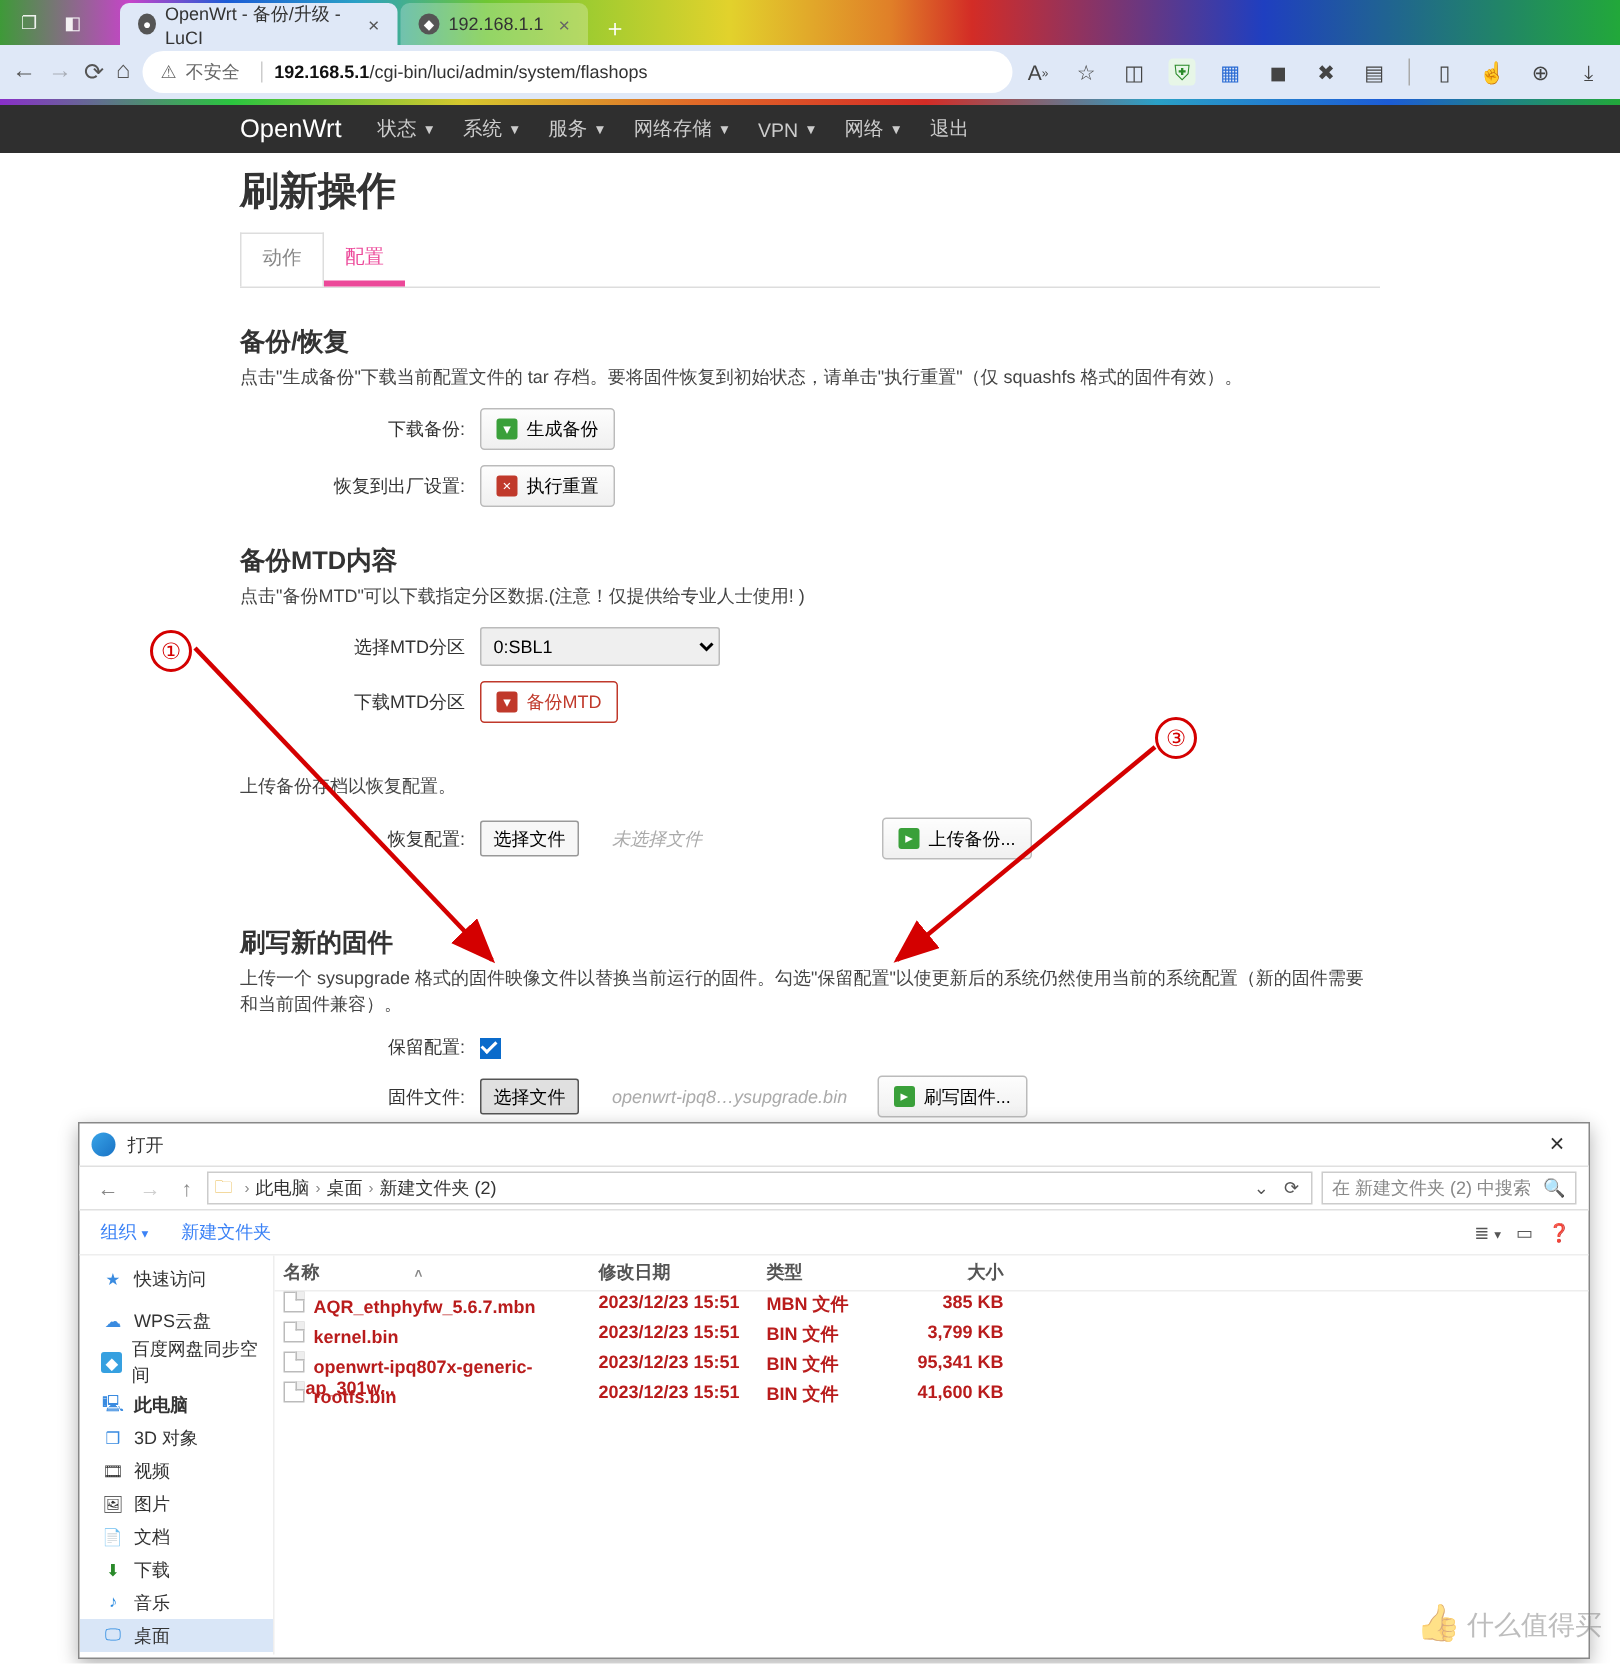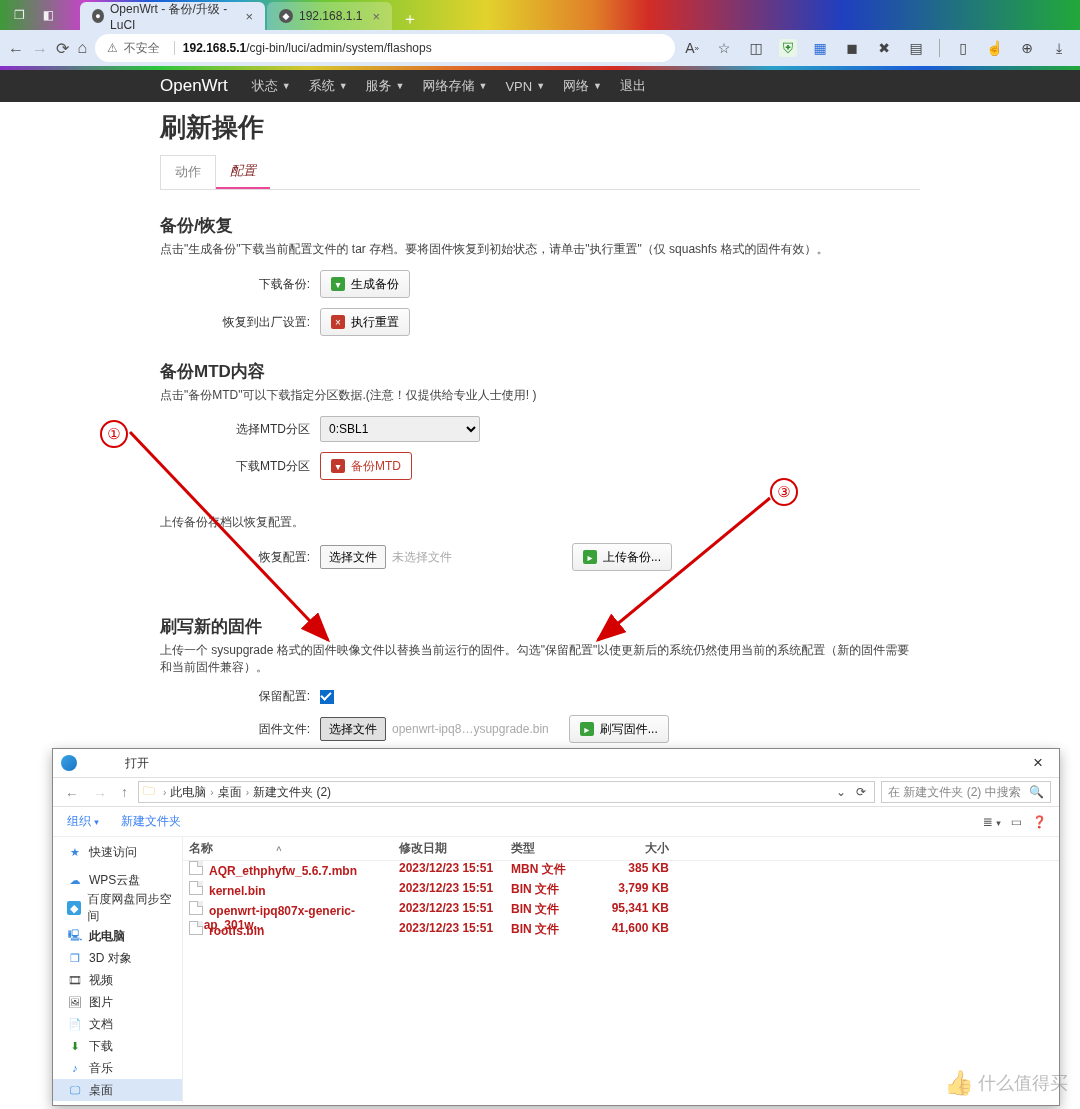--- a/index.html
+++ b/index.html
@@ -47,51 +47,51 @@
   .owrt-menu { height:32px; background:#2f2f2f; display:flex; align-items:center; padding:0 0 0 160px; font-size:13px;}
   .owrt-brand { color:#fff; font-size:17px; margin-right:24px;}
   .owrt-menu .mitem { color:#ccc; margin-right:18px; display:flex; align-items:center; cursor:pointer;}
   .owrt-menu .caret { font-size:9px; margin-left:4px;}
 
   .page { margin:0 160px; padding-top:8px;}
   h1.page-title{ font-size:26px; font-weight:700; margin:0 0 10px 0;}
   .tabs { display:flex; border-bottom:1px solid #ddd; }
   .tab2 { padding:7px 14px; font-size:13px; }
   .tab2.inactive{ border:1px solid #ddd; border-bottom:none; color:#888;}
-  .tab2.active{ color:#7f1d1d; border-bottom:2px solid #ec4899;font-style:italic; }
+  .tab2.active{ color:#ec4899; border-bottom:4px solid #ec4899; }
 
   h2.sec{ font-size:17px; font-weight:700; margin:24px 0 4px 0;}
   .sec-desc{ font-size:12px; color:#444; margin:0 0 12px 0;}
 
   .frow { display:flex; align-items:center; margin:10px 0;}
   .frow .lbl { width:160px; text-align:right; padding-right:10px; font-size:12px; color:#333;}
   .btn { display:inline-flex;align-items:center; height:28px; padding:0 10px; background:linear-gradient(#fdfdfd,#f0f0f0); border:1px solid #bbb; border-radius:3px; font-size:12px; cursor:pointer;}
   .btn .bicon{ width:14px;height:14px;border-radius:2px;margin-right:6px;display:flex;align-items:center;justify-content:center;color:#fff;font-size:10px;}
   .bicon.green{background:#3aa03a;}
   .bicon.red{background:#c0392b;}
   .btn.outline-red{ background:#fff;border-color:#c0392b;color:#c0392b;}
   .btn.outline-red .bicon{background:#c0392b;}
   select.sel{height:26px;width:160px;border:1px solid #bbb;border-radius:2px;font-size:12px;padding:0 4px;}
   .small-btn{height:24px;padding:0 8px;background:#f7f7f7;border:1px solid #999;border-radius:2px;font-size:12px;cursor:pointer;}
   .small-btn.pressed{background:#e0e0e0;border-color:#555;}
-  .file-txt{margin-left:6px;font-size:12px;color:#aaa;}
+  .file-txt{margin-left:22px;font-size:12px;color:#aaa;font-style:italic;}
   .chk{width:14px;height:14px;background:#0a6bcb;position:relative;display:inline-block;}
   .chk:after{content:"";position:absolute;left:3px;top:0px;width:4px;height:8px;border:solid #fff;border-width:0 2px 2px 0;transform:rotate(45deg);}
 
   .footer-line{font-size:12px;margin-top:40px;}
   .footer-line a{color:#0a6bcb;text-decoration:none;}
   .footer-line .grey{color:#666;}
 
   
   .anno { position:absolute; width:28px;height:28px;border:2px solid #d40000;border-radius:50%;color:#d40000;font-size:15px;display:flex;align-items:center;justify-content:center;background:#fff0;font-weight:400;}
   svg.overlay{position:absolute;left:0;top:0;pointer-events:none;}
 
   
   .dlg { position:absolute; left:52px; top:748px; width:1008px; height:358px; background:#fff; border:1px solid #888; box-shadow:0 4px 12px rgba(0,0,0,.3); font-size:12px;}
-  .dlg-title{height:28px;display:flex;align-items:center;padding:0 8px;gap:40px;}
+  .dlg-title{height:28px;display:flex;align-items:center;padding:0 8px;}
   .dlg-title .edge{width:16px;height:16px;border-radius:50%;background:linear-gradient(135deg,#38a4e8,#1a72c4);margin-right:8px;}
   .dlg-title .close{margin-left:auto;font-size:17px;color:#333;padding:0 8px;cursor:pointer;}
   .dlg-path{height:30px;border-top:1px solid #e0e0e0;border-bottom:1px solid #e0e0e0;display:flex;align-items:center;padding:0 8px;gap:6px;background:#fff;}
   .dlg-path .nav{color:#888;font-size:14px;padding:0 4px;}
   .crumb-box{flex:1;height:22px;border:1px solid #ccc;display:flex;align-items:center;padding:0 4px;font-size:12px;}
   .crumb-box .sep{color:#888;margin:0 4px;font-size:10px;}
   .crumb-box .drop{margin-left:auto;color:#555;padding:0 6px;}
   .search-box{width:170px;height:22px;border:1px solid #ccc;display:flex;align-items:center;padding:0 6px;color:#888;}
   .search-box .sicon{margin-left:auto;}
   .dlg-toolbar{height:30px;display:flex;align-items:center;padding:0 12px;gap:18px;border-bottom:1px solid #eee;}

